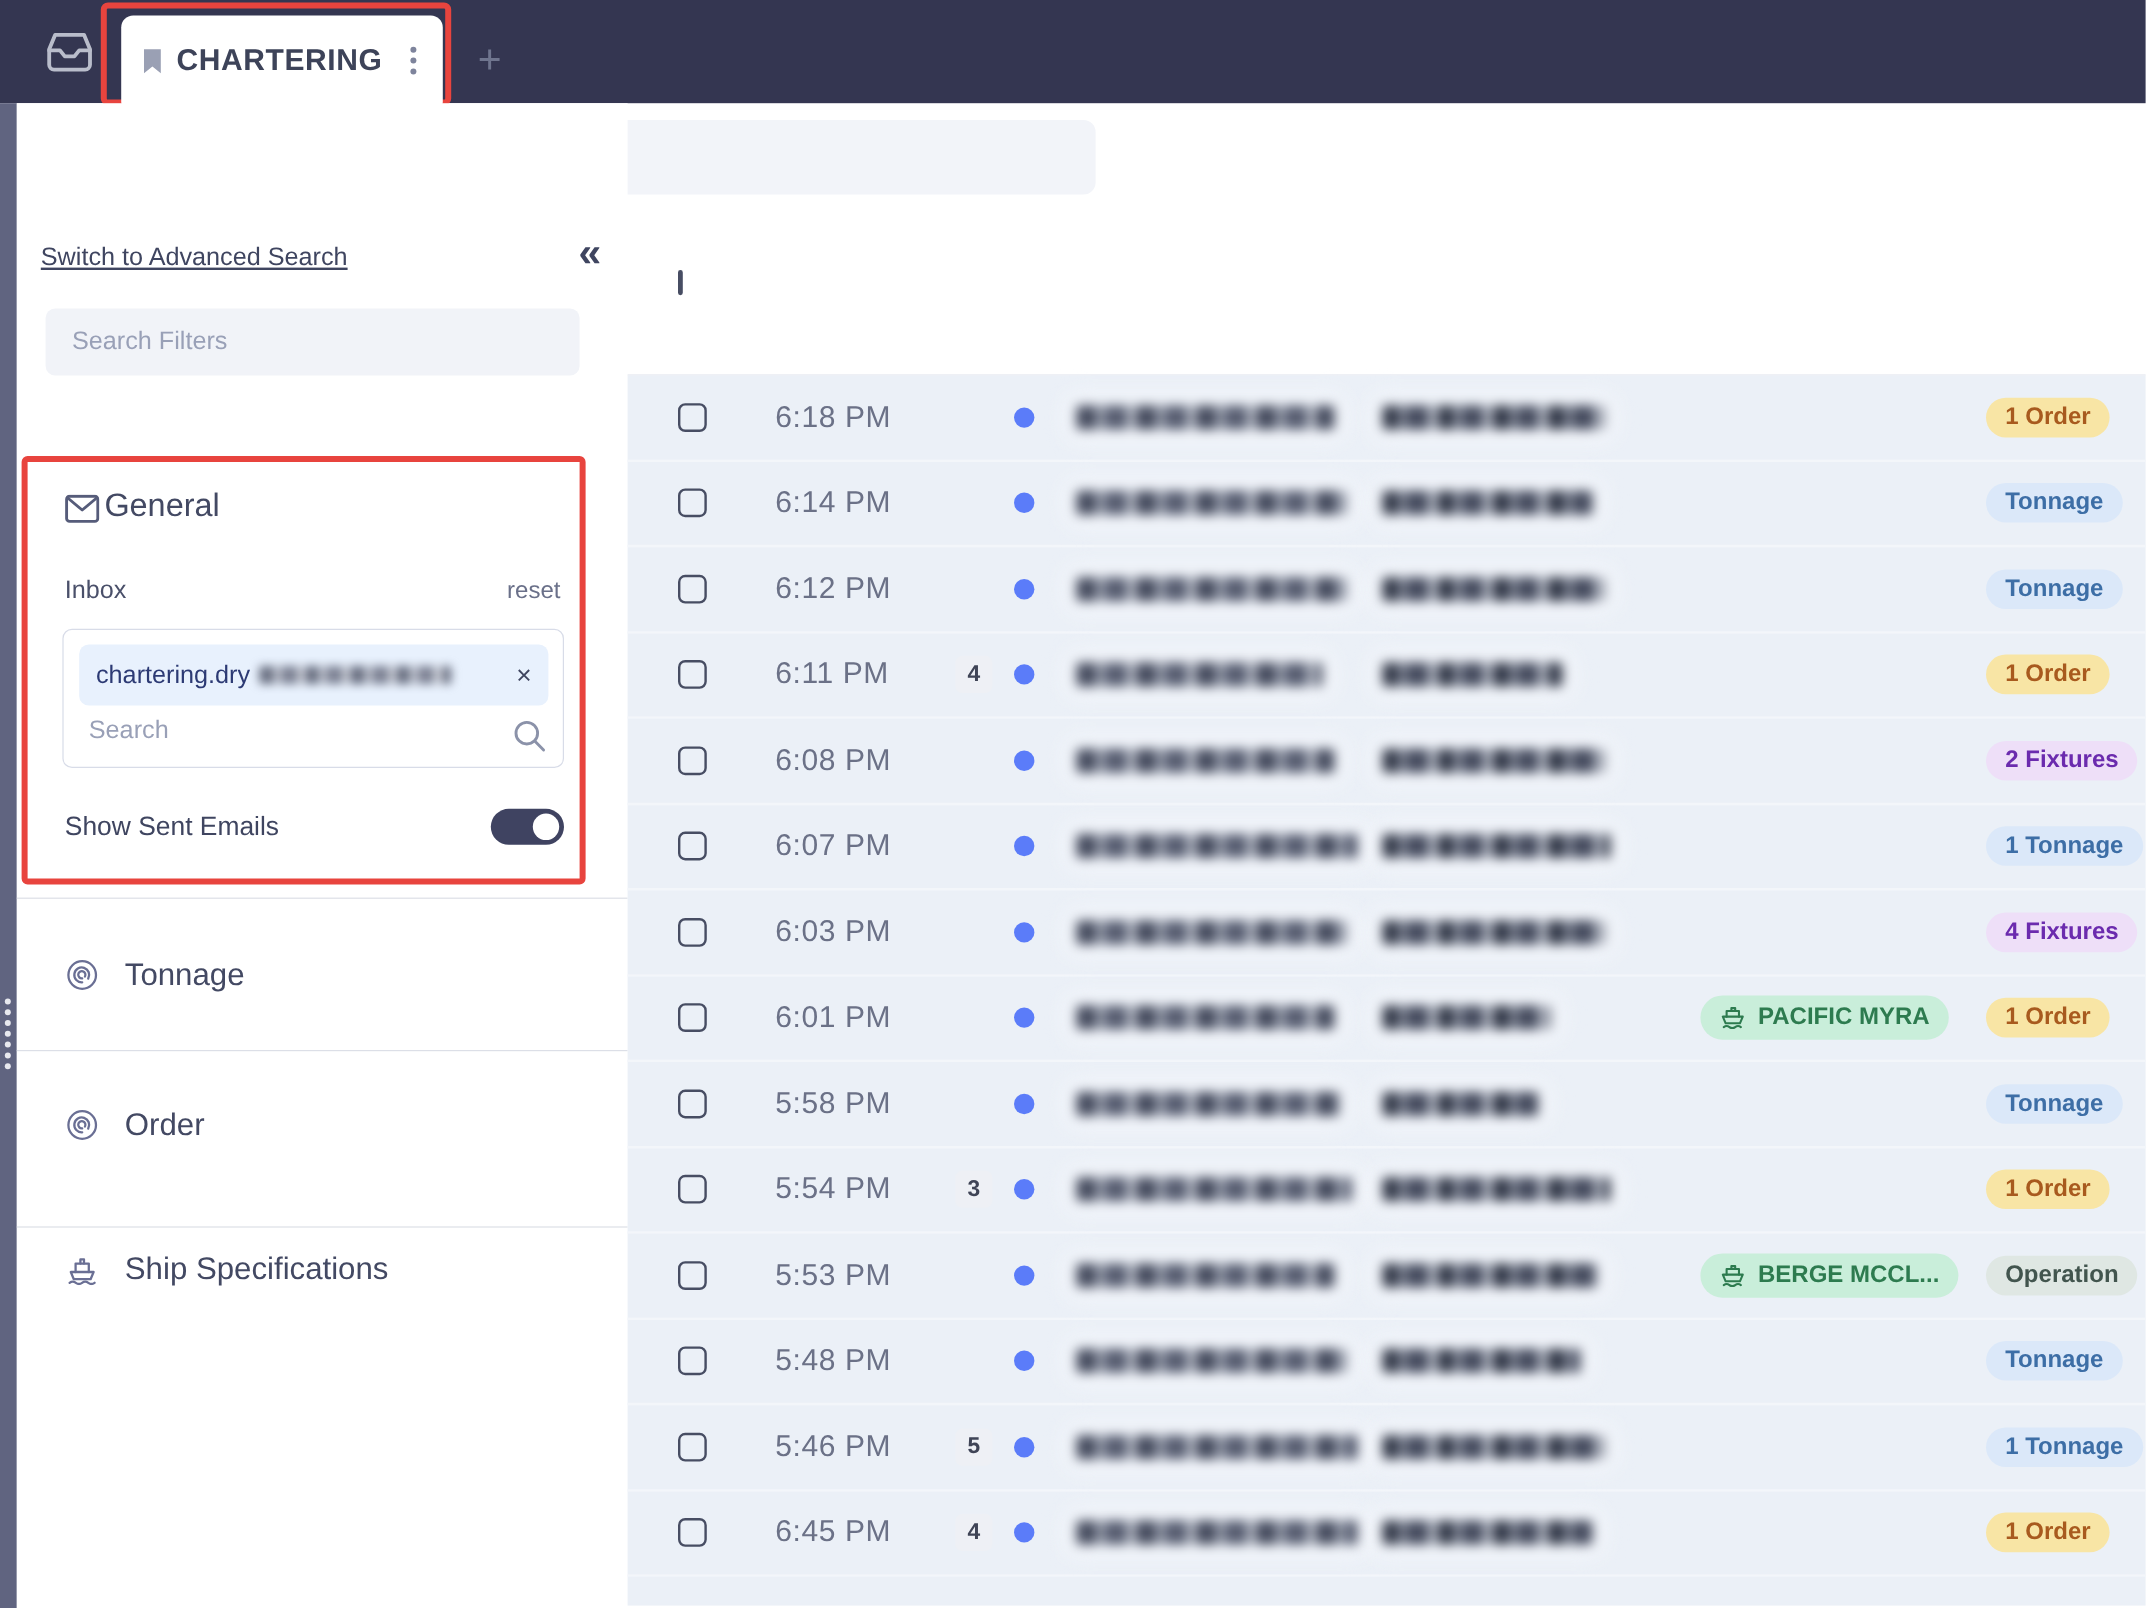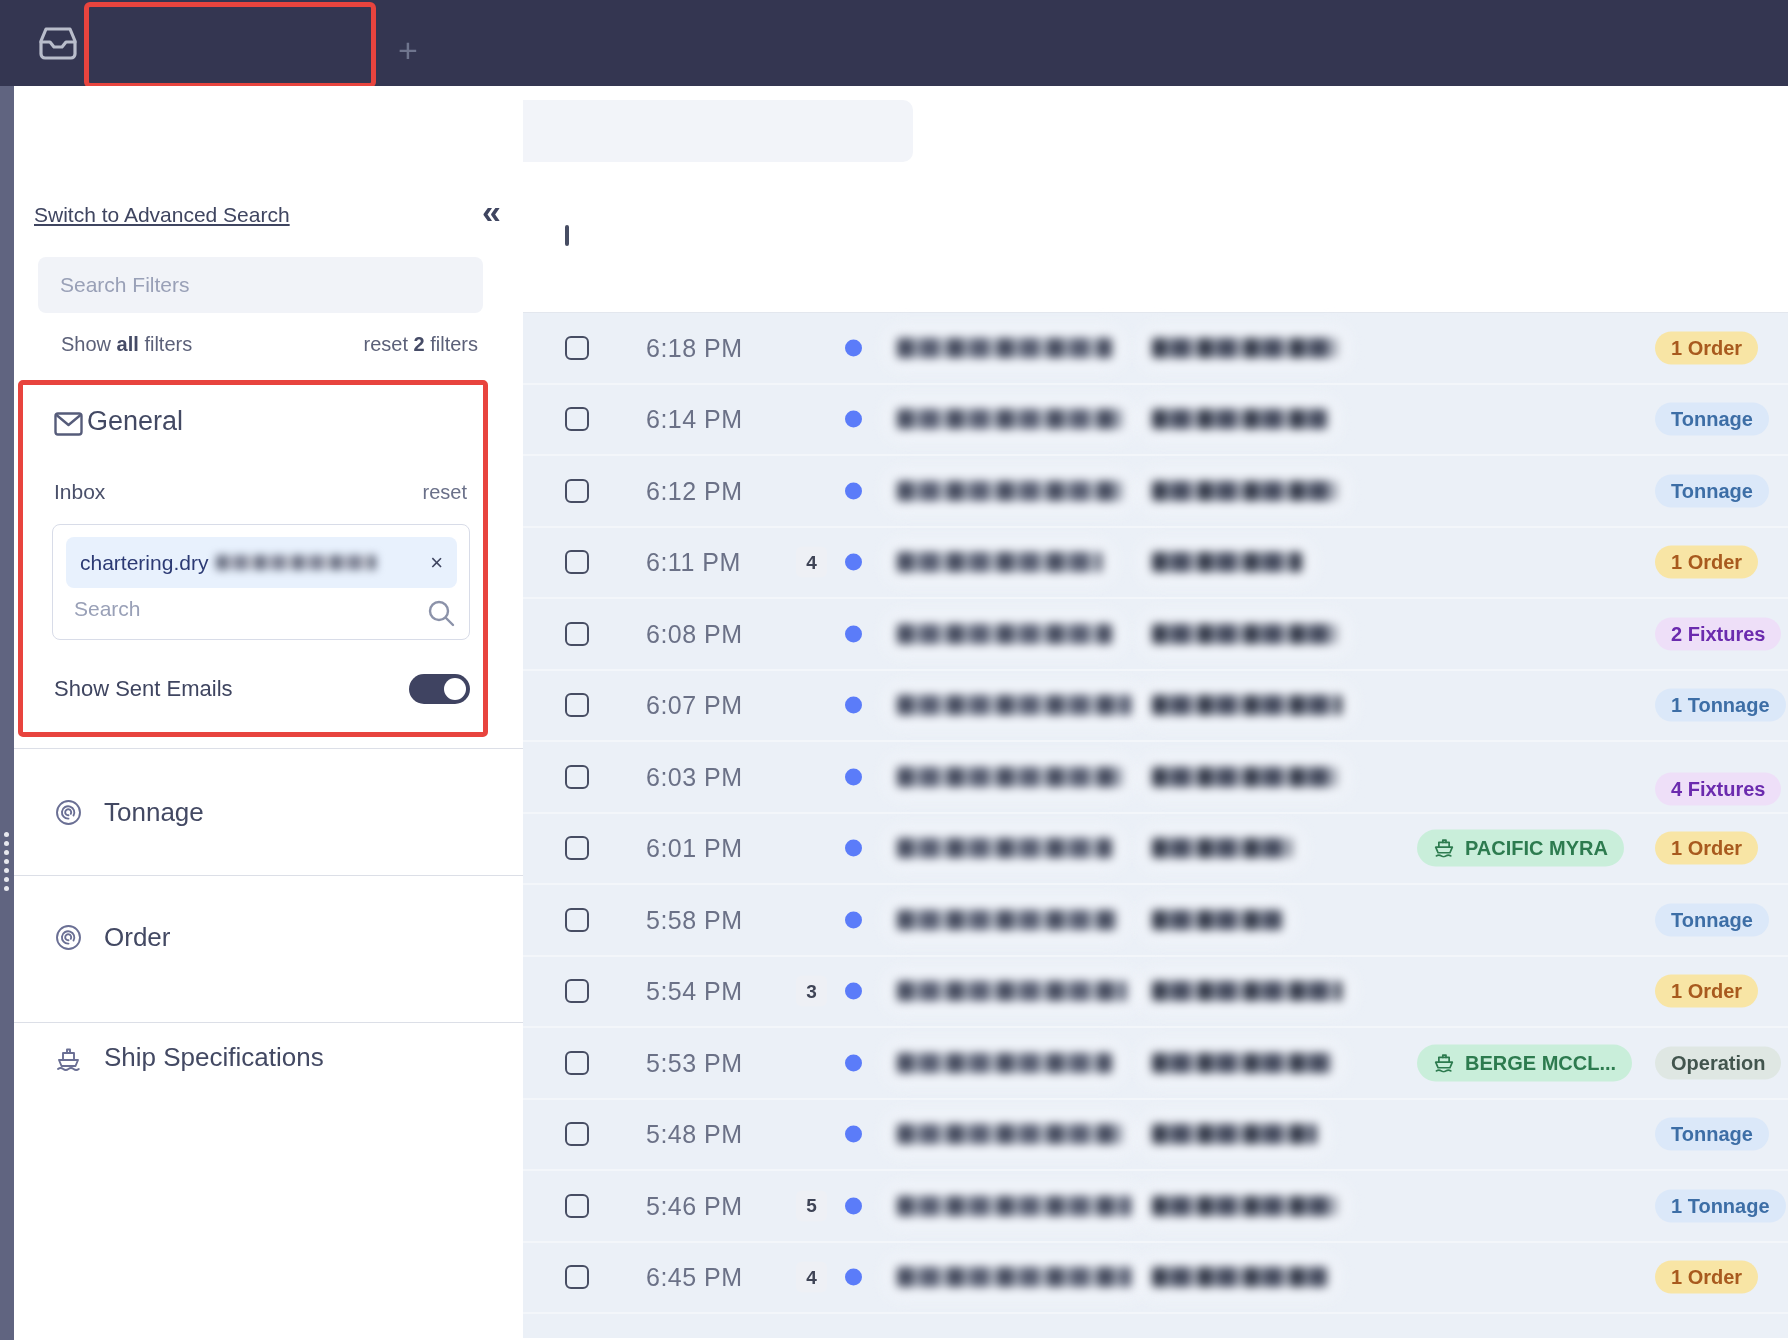--- a/index.html
+++ b/index.html
@@ -106,20 +106,33 @@
 <body>
 
 <div class="topbar">
   <span class="tray-icon">
     <svg width="42" height="38" viewBox="0 0 42 38" fill="none" stroke="#b9bdcb" stroke-width="3.2" stroke-linejoin="round" stroke-linecap="round">
       <path d="M9 4 h24 l5 12 v13 a4 4 0 0 1 -4 4 H8 a4 4 0 0 1 -4 -4 V16 z"></path>
       <path d="M4 17 h9 l4 5 h8 l4 -5 h9"></path>
     </svg>
   </span>
   <div class="tab-highlight"></div>
+  <div class="tab">
+    <span>
+      <svg width="16" height="22" viewBox="0 0 16 22">
+          <path d="M1 1 h14 v20 l-7 -5.5 -7 5.5 z" fill="#9aa0b4"></path>
+        </svg>
+    </span>
+    <span class="tab-label">CHARTERING</span>
+    <span class="kebab">
+        <i></i>
+        <i></i>
+        <i></i>
+      </span>
+  </div>
   <div class="plus-btn">+</div>
 </div>
 
 <div class="filter-btn">
   <span>
     <svg width="26" height="28" viewBox="0 0 26 28" fill="none" stroke="#3b4156" stroke-width="2.6" stroke-linejoin="round">
       <path d="M2 2 h22 l-8.5 10 v12 l-5 -4 v-8 z"></path>
     </svg>
   </span>
   <span class="filter-pill">
@@ -144,28 +157,20 @@
     <span class="dot" style="top: 773px;"></span>
     <span class="dot" style="top: 782px;"></span>
     <span class="dot" style="top: 791px;"></span>
     <span class="dot" style="top: 800px;"></span>
   </div>
 
 <div class="sidebar">
   <a class="adv-link" href="#">Switch to Advanced Search</a>
   <span class="collapse">«</span>
   <input class="sf-input" placeholder="Search Filters" style="">
-  <div class="filters-row">
-    <span>
-      <span>Show </span><b>all</b><span> filters</span>
-    </span>
-    <span>
-      <span>reset </span><b>2</b><span> filters</span>
-    </span>
-  </div>
 
   <div class="gen-card">
     <span class="env-icon">
       <svg width="29" height="24" viewBox="0 0 29 24" fill="none" stroke="#565c7a" stroke-width="2.4" stroke-linejoin="round">
         <rect x="1.5" y="1.5" width="26" height="21" rx="2.5"></rect>
           <path d="M2.5 3 L14.5 13 L26.5 3"></path>
       </svg>
     </span>
     <div class="gen-title">General</div>
     <div class="inbox-label">Inbox</div>
@@ -281,21 +286,21 @@
         <span class="redact from" style="width: 235px;"></span>
         <span class="redact subj" style="width: 190px;"></span>
         <span class="type-badge" style="background: rgb(219, 232, 249); color: rgb(61, 110, 166);">1 Tonnage</span>
       </div>
       <div class="row">
         <span class="cb"></span>
         <span class="time">6:03 PM</span>
         <span class="dot" style="background: rgb(91, 124, 249);"></span>
         <span class="redact from" style="width: 225px;"></span>
         <span class="redact subj" style="width: 185px;"></span>
-        <span class="type-badge" style="background: rgb(238, 223, 248); color: rgb(107, 43, 174); margin-top: 12px;">4 Fixtures</span>
+        <span class="type-badge" style="background: rgb(238, 223, 248); color: rgb(107, 43, 174);">4 Fixtures</span>
       </div>
       <div class="row">
         <span class="cb"></span>
         <span class="time">6:01 PM</span>
         <span class="dot" style="background: rgb(91, 124, 249);"></span>
         <span class="redact from" style="width: 215px;"></span>
         <span class="redact subj" style="width: 140px;"></span>
         <span class="vessel-tag" style="background: rgb(201, 238, 218); color: rgb(45, 123, 79);">
           <span>
             <svg width="22" height="19" viewBox="0 0 27 24" fill="none" stroke="#2d7b4f" stroke-width="2.2" stroke-linejoin="round" stroke-linecap="round">

